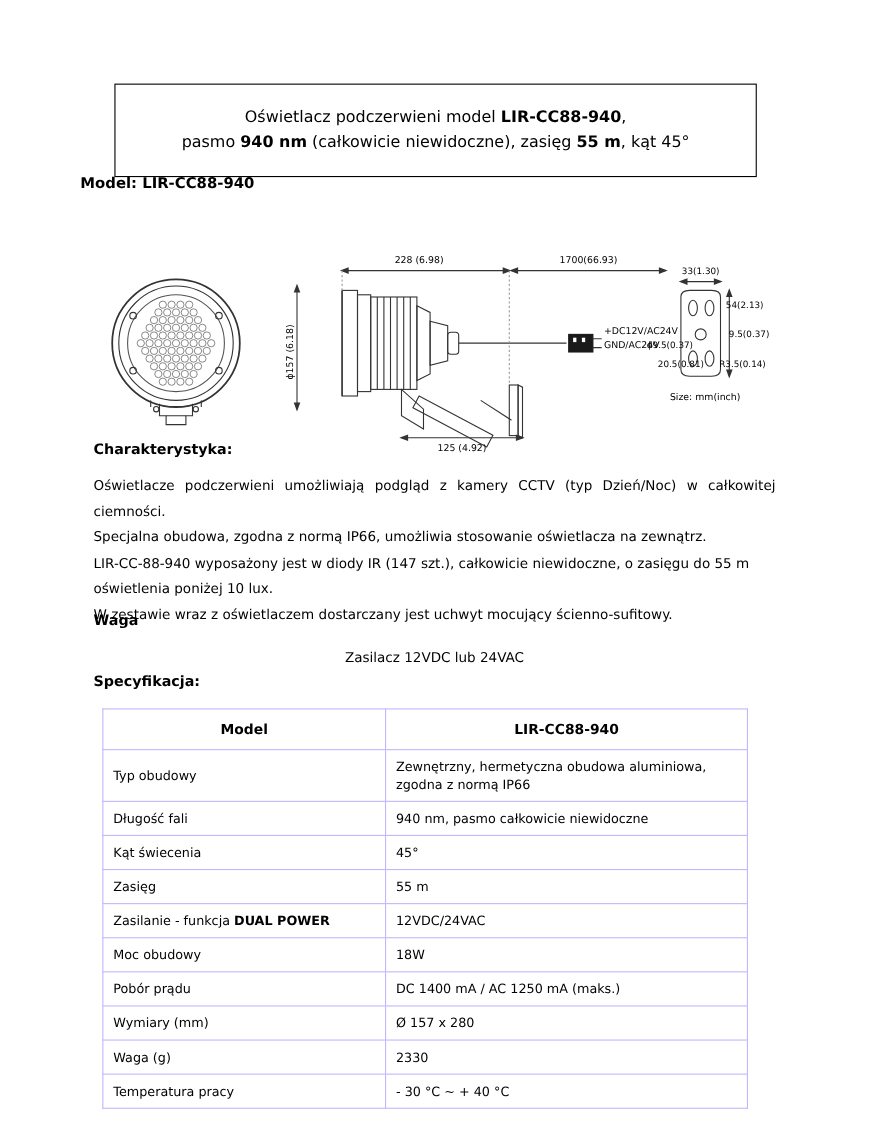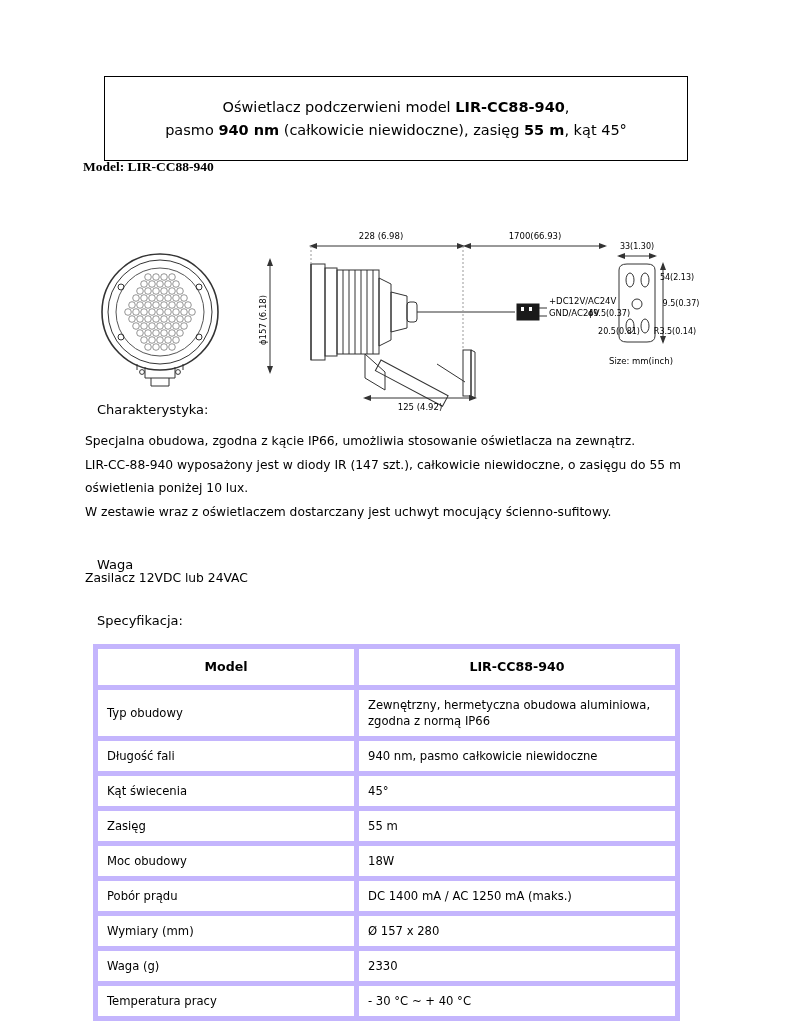--- a/index.html
+++ b/index.html
@@ -41,72 +41,70 @@
     font-size: 14.5px;
     line-height: 23px;
     text-align: center;
     white-space: nowrap;
   }
   .header-line b { font-weight: bold; }
 
   
   .model-heading {
     position: absolute;
-    left: 83px;
+    left: 73px;
     top: 159px;
     font-size: 13.5px;
     font-weight: bold;
-    font-family: Liberation Serif, serif;
   }
 
   
   .drawing {
     position: absolute;
     left: 85px;
     top: 212px;
     width: 620px;
     height: 200px;
   }
   .drawing svg { display: block; }
 
   
   .section-title {
     position: absolute;
     font-size: 13px;
-    font-weight: normal;
+    font-weight: bold;
     left: 85px;
-    margin-left: 12px;
   }
   #char-title { top: 402px; }
   #opcja-title { top: 557px; }
   #spec-title { top: 613px; }
 
   .body-text {
     position: absolute;
     left: 85px;
     width: 620px;
     font-size: 12.3px;
     line-height: 23.5px;
   }
   #char-body { top: 430px; text-align: justify; }
-  #opcja-body { top: 567px; }
+  #opcja-body { top: 587px; text-align: center; }
 
   .body-text p { margin: 0; }
 
   
   .spec-table {
     position: absolute;
     left: 93px;
     top: 644px;
     width: 587px;
     border-collapse: collapse;
     font-size: 11.6px;
   }
   .spec-table td {
-    border: 5px solid #c4b5fd;
+    border: 1px solid #c4b5fd;
     padding: 7px 9px;
     vertical-align: middle;
     line-height: 16px;
   }
   .spec-table td.col-a { width: 238px; }
   .spec-table tr.head td {
     text-align: center;
     font-weight: bold;
     font-size: 12.6px;
     padding: 10px 9px;
@@ -298,21 +296,22 @@
         <text x="556" y="152" font-family="DejaVu Sans, sans-serif" font-size="8.5" fill="#000" stroke="none" text-anchor="middle">Size:  mm(inch)</text>
 
         <text x="464" y="92" font-family="DejaVu Sans, sans-serif" font-size="8.5" fill="#000" stroke="none">+DC12V/AC24V</text>
         <text x="464" y="104" font-family="DejaVu Sans, sans-serif" font-size="8.5" fill="#000" stroke="none">GND/AC24V</text>
       </g>
     </svg>
   </div>
 
   <div class="section-title" id="char-title">Charakterystyka:</div>
   <div class="body-text" id="char-body">
-    <p>Specjalna obudowa, zgodna z kącie IP66, umożliwia stosowanie oświetlacza na zewnątrz.</p>
+    <p>Oświetlacze podczerwieni umożliwiają podgląd z kamery CCTV (typ Dzień/Noc) w całkowitej ciemności.</p>
+    <p>Specjalna obudowa, zgodna z normą IP66, umożliwia stosowanie oświetlacza na zewnątrz.</p>
     <p>LIR-CC-88-940 wyposażony jest w diody IR (147 szt.), całkowicie niewidoczne, o zasięgu do 55 m</p>
     <p>oświetlenia poniżej 10 lux.</p>
     <p>W zestawie wraz z oświetlaczem dostarczany jest uchwyt mocujący ścienno-sufitowy.</p>
   </div>
 
   <div class="section-title" id="opcja-title">Waga</div>
   <div class="body-text" id="opcja-body">
     <p>Zasilacz 12VDC lub 24VAC</p>
   </div>
 
@@ -334,20 +333,24 @@
       </tr>
       <tr>
         <td class="col-a">Kąt świecenia</td>
         <td>45°</td>
       </tr>
       <tr>
         <td class="col-a">Zasięg</td>
         <td>55 m</td>
       </tr>
       <tr>
+        <td class="col-a"><span>Zasilanie - funkcja </span><b>DUAL POWER</b></td>
+        <td>12VDC/24VAC</td>
+      </tr>
+      <tr>
         <td class="col-a">Moc obudowy</td>
         <td>18W</td>
       </tr>
       <tr>
         <td class="col-a">Pobór prądu</td>
         <td>DC 1400 mA / AC 1250 mA (maks.)</td>
       </tr>
       <tr>
         <td class="col-a">Wymiary (mm)</td>
         <td>Ø 157 x 280</td>

